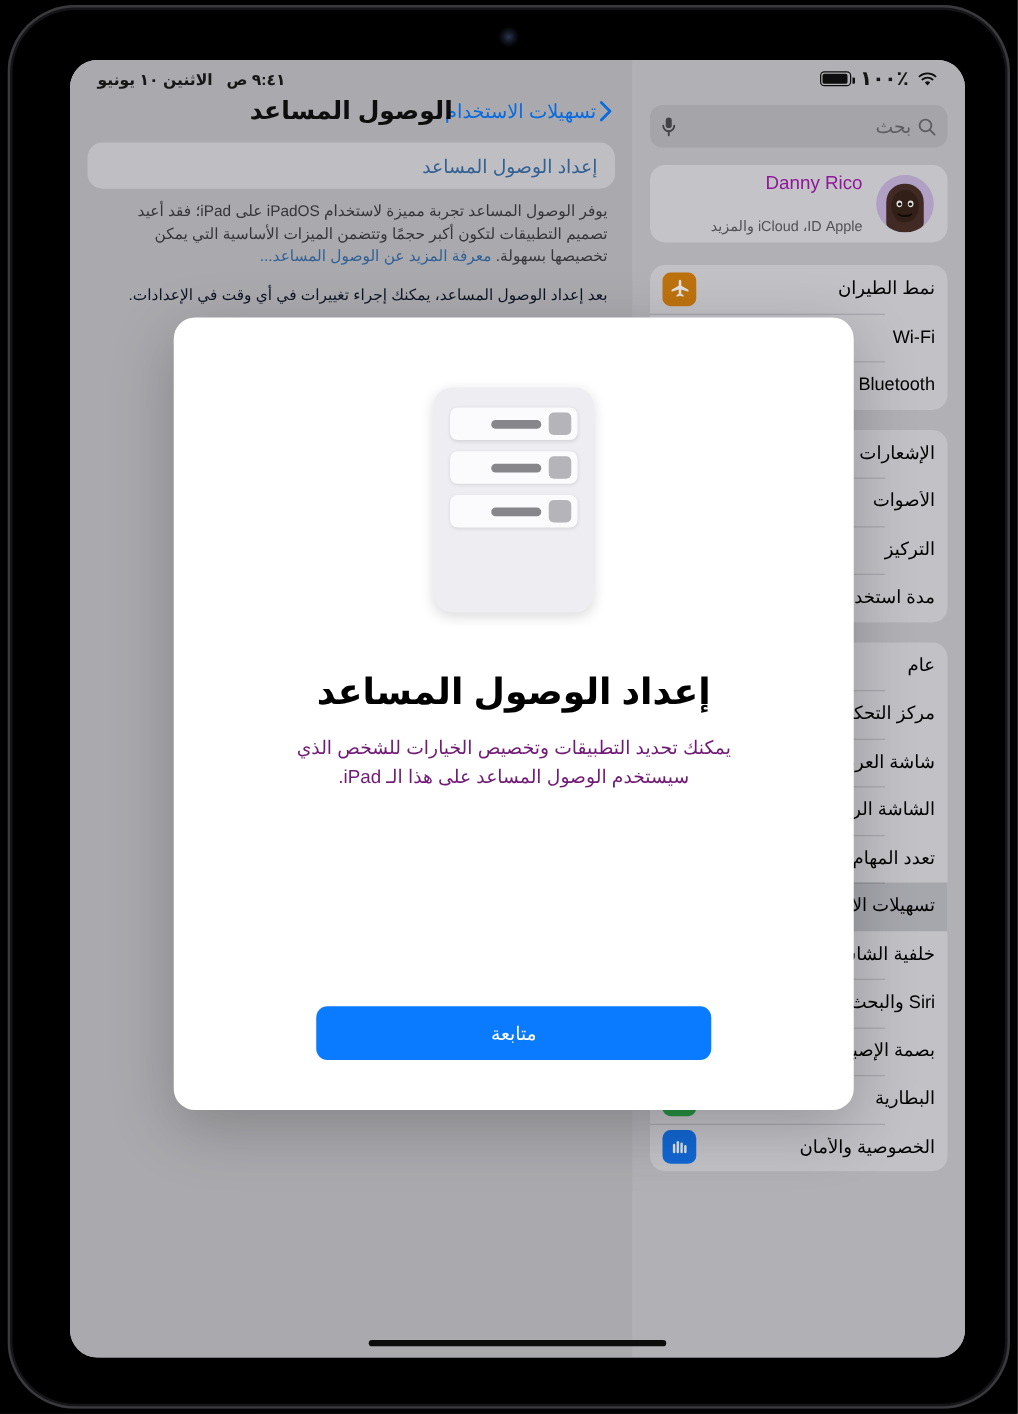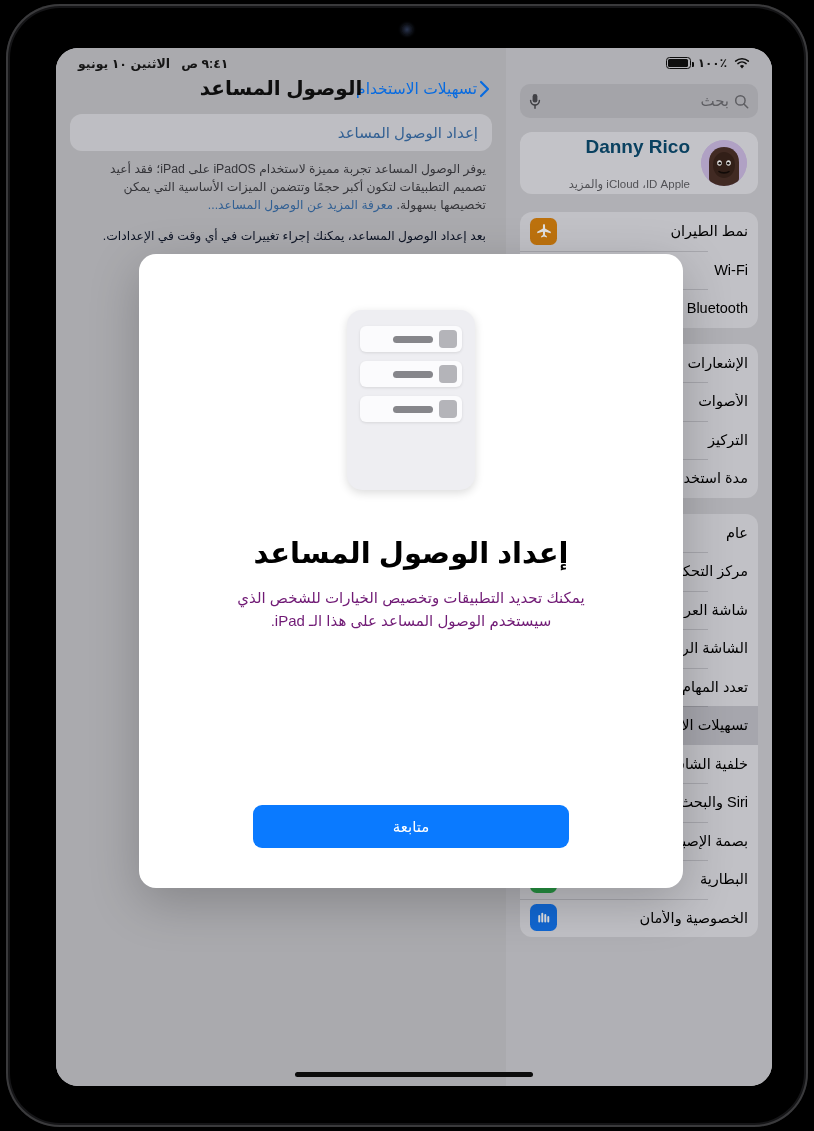--- a/index.html
+++ b/index.html
@@ -66,21 +66,21 @@
     content: ""; position: absolute;
     right: -4px; top: 3.5px;
     width: 2px; height: 5px;
     background: #111; border-radius: 0 1px 1px 0;
   }
   .battery-glyph::before {
     content: ""; position: absolute;
     left: 1.4px; top: 1.4px; bottom: 1.4px;
     width: 19.5px; background: #111; border-radius: 1.5px;
   }
-  .pct { font-size: 12px; letter-spacing: -.2px;}
+  .pct { font-size: 16px; letter-spacing: -.2px;}
   .wifi-glyph { width: 16px; height: 13px; }
 
   
   #settings-sidebar {
     position: absolute;
     top: 0; right: 0;
     width: 266px; height: 100%;
     background: #c9c9ce;
     padding: 36px 0 0 0;
     overflow: hidden;
@@ -110,21 +110,21 @@
     display: flex; align-items: center;
     padding: 9px 11px; gap: 11px;
     height: 62px;
   }
   #avatar {
     width: 46px; height: 46px; border-radius: 50%;
     background: #c9b8e0; flex: 0 0 auto;
     overflow: hidden; position: relative;
   }
   .profile-text { flex: 1; overflow: hidden; text-align: right; }
-  #profile-name { font-size: 19px; font-weight: 700; color: #0c4a6e; }
+  #profile-name { font-size: 15px; font-weight: 400; color: #a21caf; }
   #profile-sub  { font-size: 11.5px; color: #5d5d62; margin-top: 19px; }
 
   .settings-group {
     margin: 0 14px 16px 14px;
     background: rgba(240,240,245,.5);
     border-radius: 12px;
     overflow: hidden;
   }
   .settings-row {
     display: flex; align-items: center;

